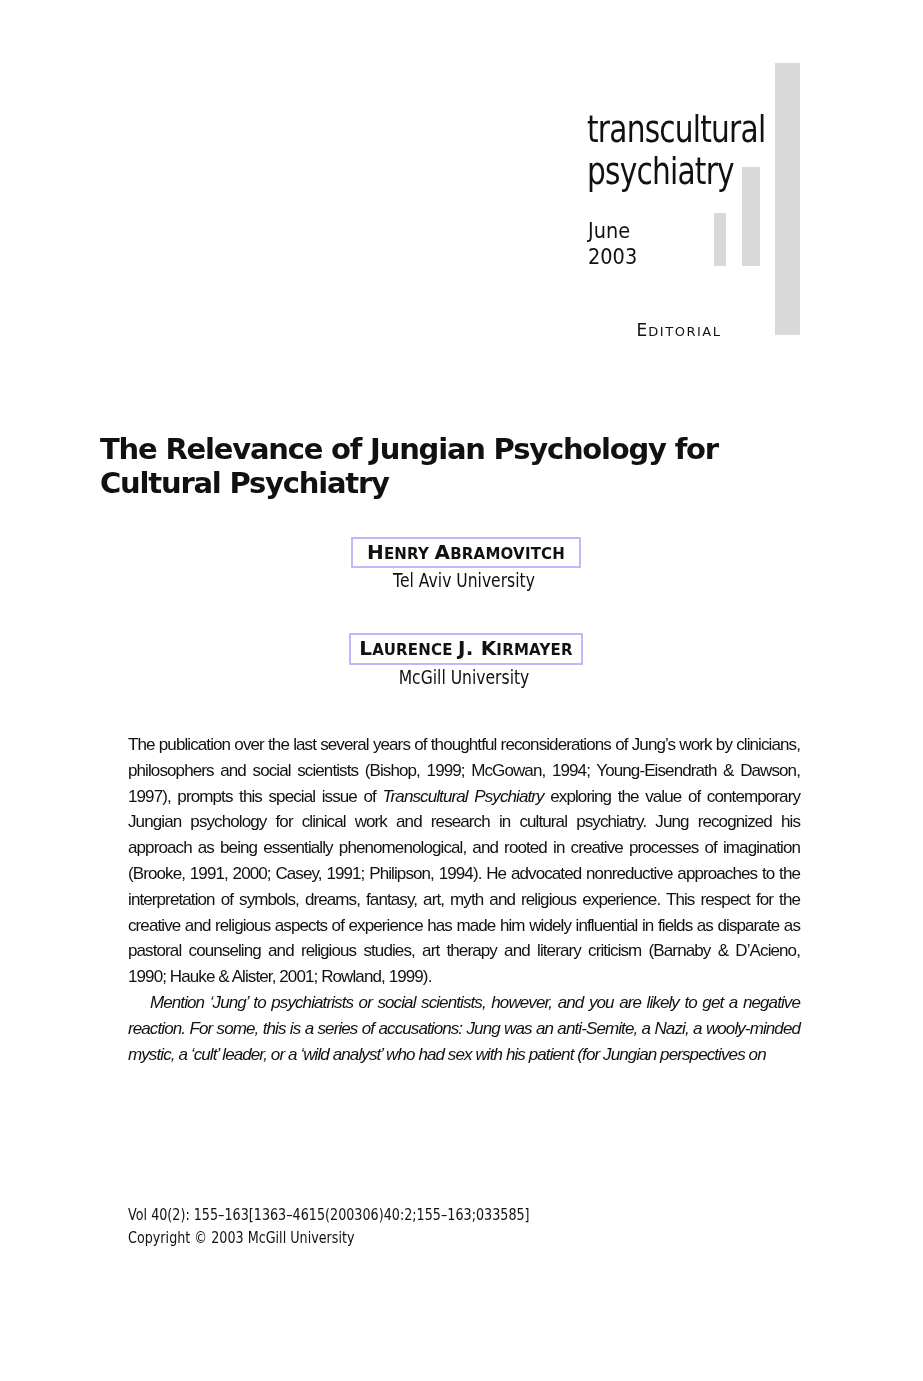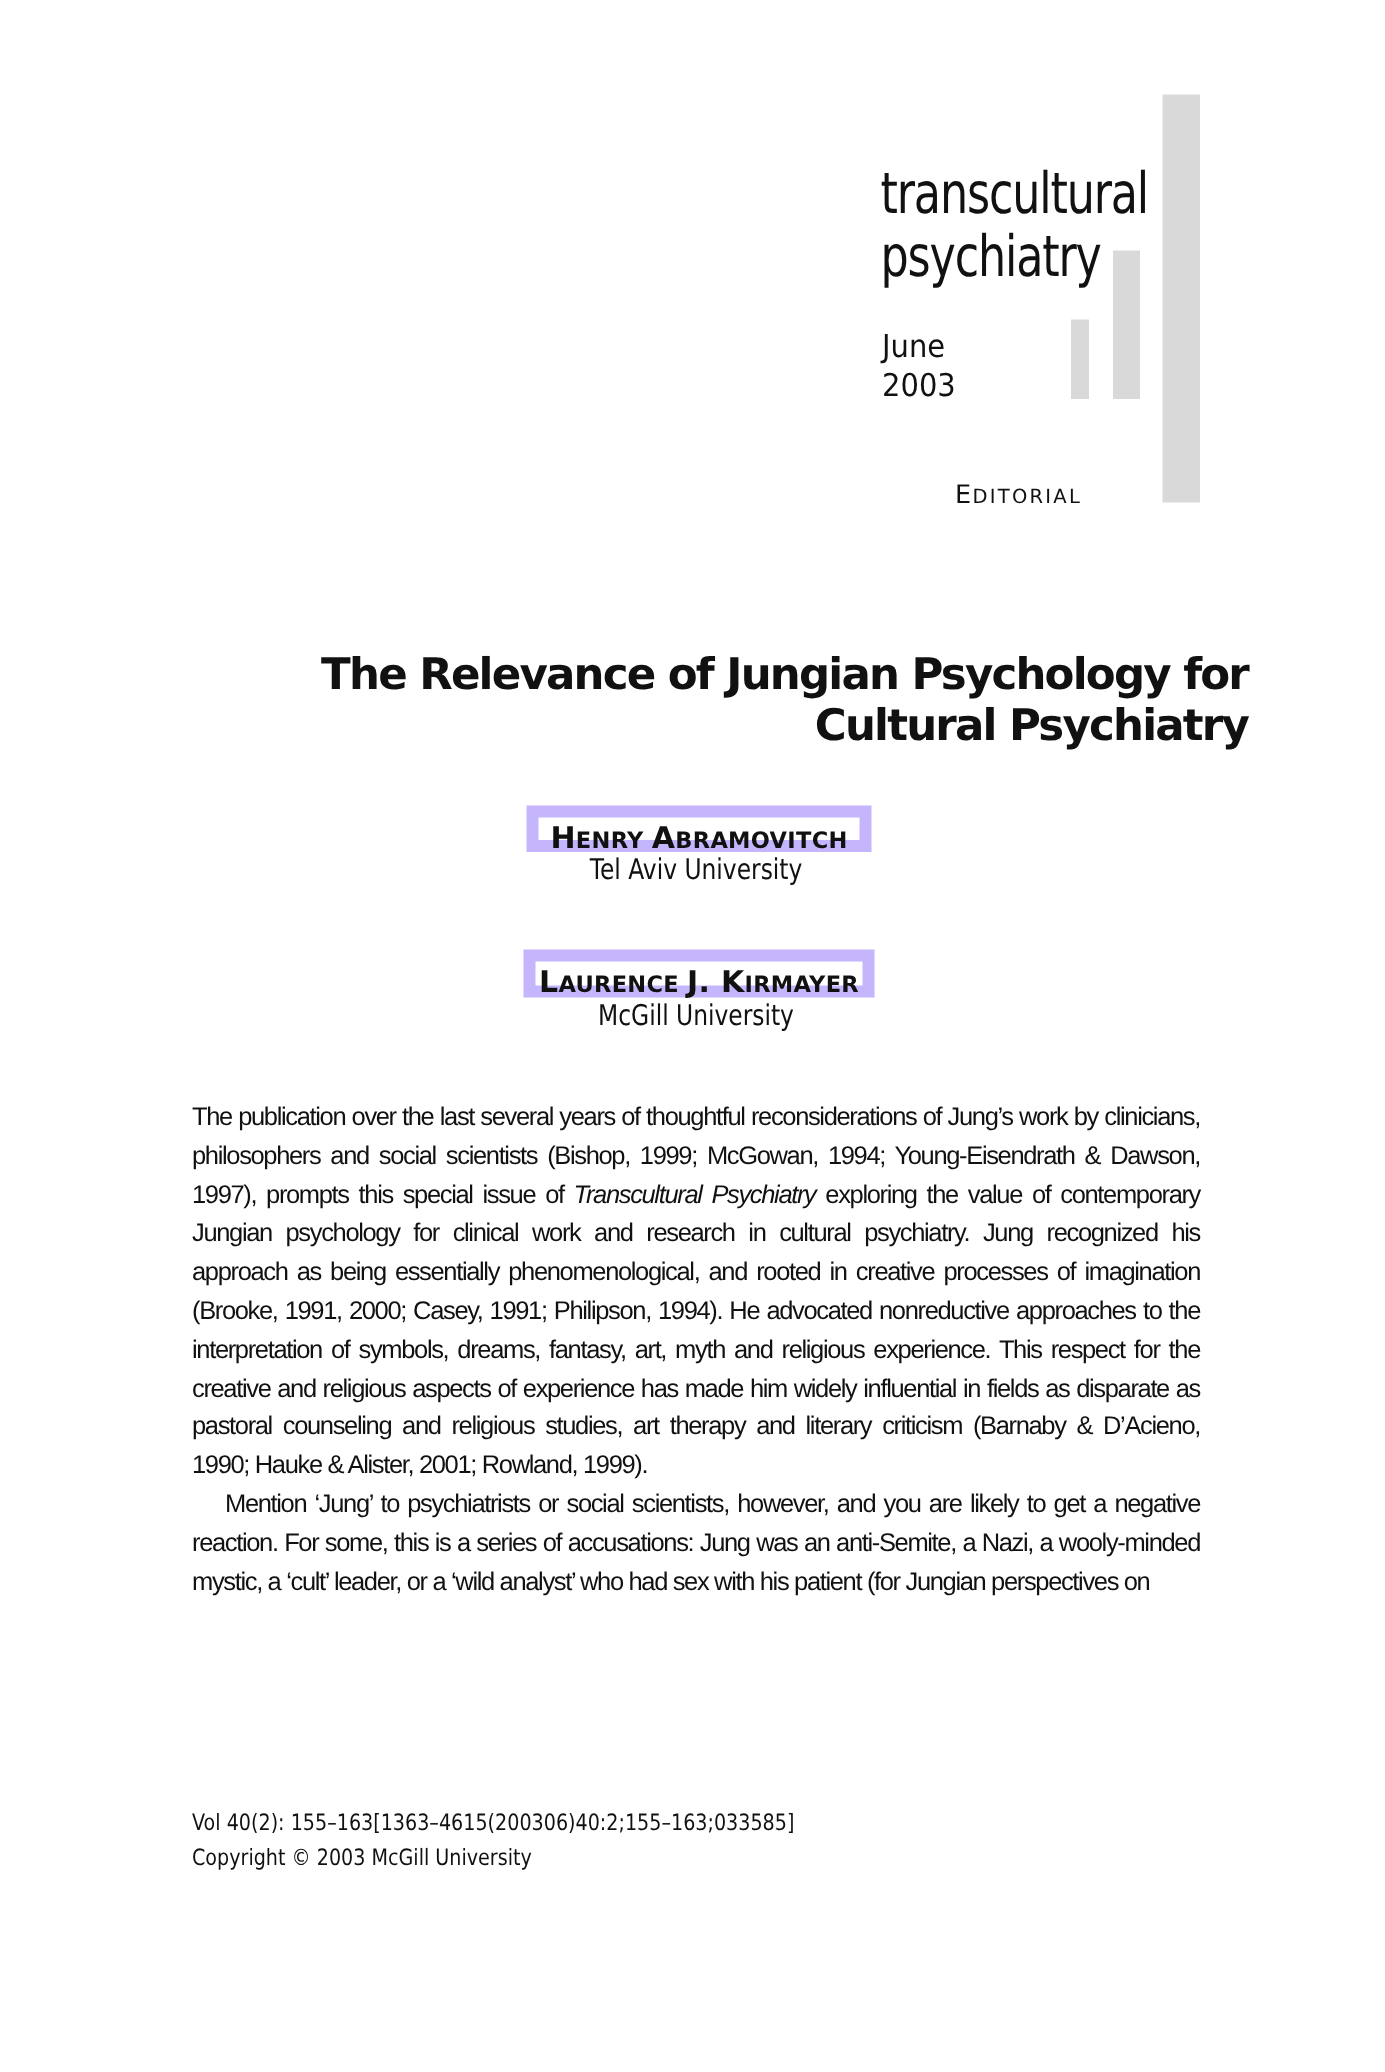--- a/index.html
+++ b/index.html
@@ -50,32 +50,32 @@
     font-family: "DejaVu Sans", sans-serif;
     font-size: 13px;
     letter-spacing: 1.5px;
     color: #111;
   }
   .section-label .cap { font-size: 17px; letter-spacing: 1px; }
 
   .title {
     left: 100px; top: 432px;
     width: 732px;
-    text-align: right;
+    text-align: left;
     font-family: "DejaVu Sans", sans-serif;
     font-weight: bold;
     font-size: 29px;
     line-height: 34px;
     letter-spacing: -1.2px;
     color: #111;
   }
 
   .author-box {
     position: absolute;
-    border: 8px solid #c4b5fd;
+    border: 2px solid #c4b5fd;
     box-sizing: border-box;
     text-align: center;
     font-family: "DejaVu Sans", sans-serif;
     font-weight: bold;
     color: #111;
     white-space: nowrap;
   }
   .author-1 { left: 351px; top: 537px; width: 230px; height: 31px; }
   .author-2 { left: 349px; top: 633px; width: 234px; height: 32px; }
   .author-name {
@@ -107,21 +107,21 @@
     font-size: 17px;
     line-height: 25.8px;
     color: #111;
   }
   .body-text p {
     margin: 0;
     text-align: justify;
     letter-spacing: -0.9px;
     word-spacing: 0px;
   }
-  .body-text p.indent { text-indent: 22px; }
+  .body-text p.indent { text-indent: 22px; font-style: italic; }
   .body-text em { font-style: italic; }
 
   .footer {
     left: 128px; top: 1204px;
     font-family: "DejaVu Sans", sans-serif;
     font-size: 15px;
     line-height: 23px;
     transform: scaleX(0.85);
     transform-origin: left top;
     white-space: nowrap;

